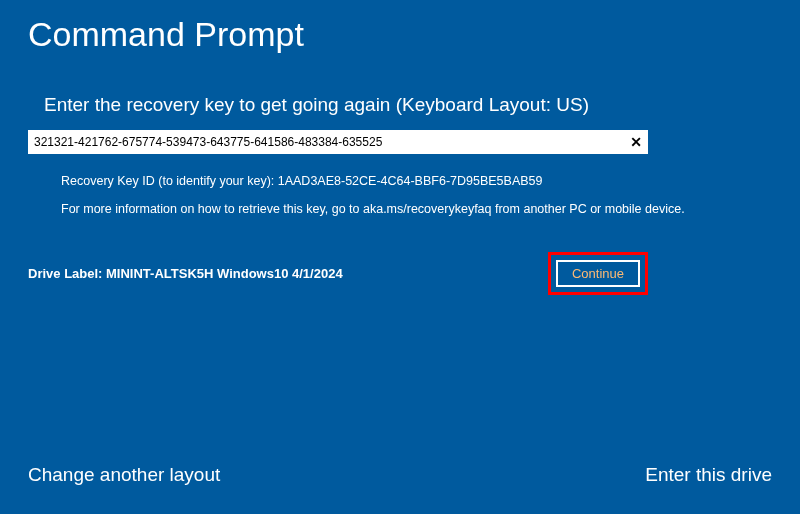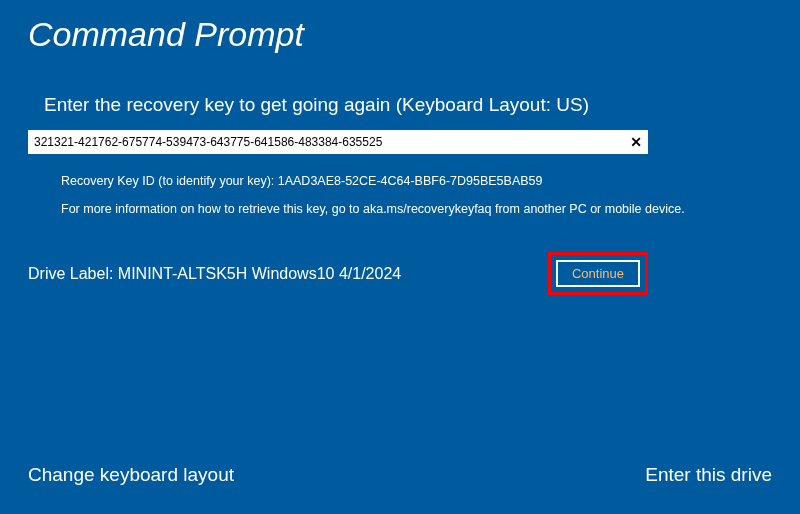--- a/index.html
+++ b/index.html
@@ -17,21 +17,20 @@
       overflow: hidden;
     }
     .container {
       padding: 10px 28px 0 28px;
     }
     .page-title {
       font-size: 34px;
       font-weight: 300;
       margin-bottom: 40px;
       margin-top: 5px;
-      font-style: italic;
     }
     .instruction {
       font-size: 19px;
       font-weight: 300;
       margin-bottom: 14px;
       margin-left: 16px;
     }
     .input-row {
       display: flex;
       width: 620px;
@@ -69,22 +68,22 @@
       margin-left: 33px;
     }
     .drive-row {
       margin-top: 36px;
       display: flex;
       align-items: center;
       justify-content: space-between;
       width: 620px;
     }
     .drive-label {
-      font-size: 16px;
-      font-weight: 400;
+      font-size: 13px;
+      font-weight: 700;
     }
     .continue-wrapper {
       border: 3px solid #ff0000;
       padding: 5px;
       display: inline-block;
     }
     .continue-btn {
       border: 2px solid #ffffff;
       background: transparent;
       color: #fdba74;
@@ -129,15 +128,15 @@
 
   <div class="drive-row">
     <div class="drive-label">Drive Label: MININT-ALTSK5H Windows10 4/1/2024</div>
     <div class="continue-wrapper">
       <button class="continue-btn">Continue</button>
     </div>
   </div>
 </div>
 
 <div class="bottom-bar">
-  <div class="bottom-link">Change keyboard layout</div>
+  <div class="bottom-link">Change another layout</div>
   <div class="bottom-link">Enter this drive</div>
 </div>
 
 </body></html>

